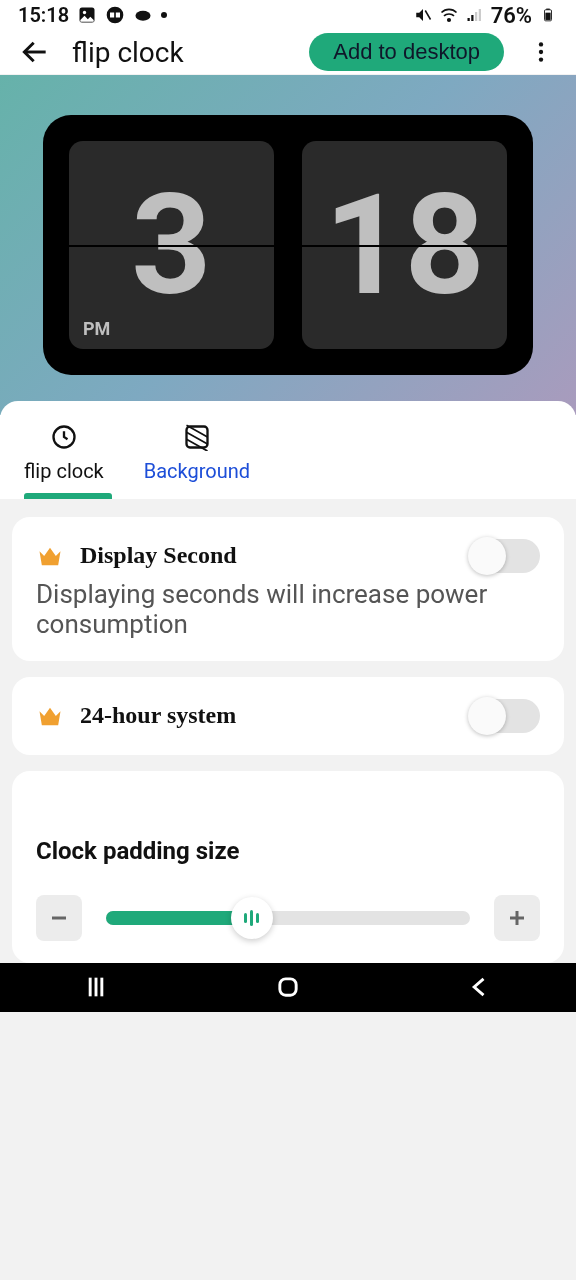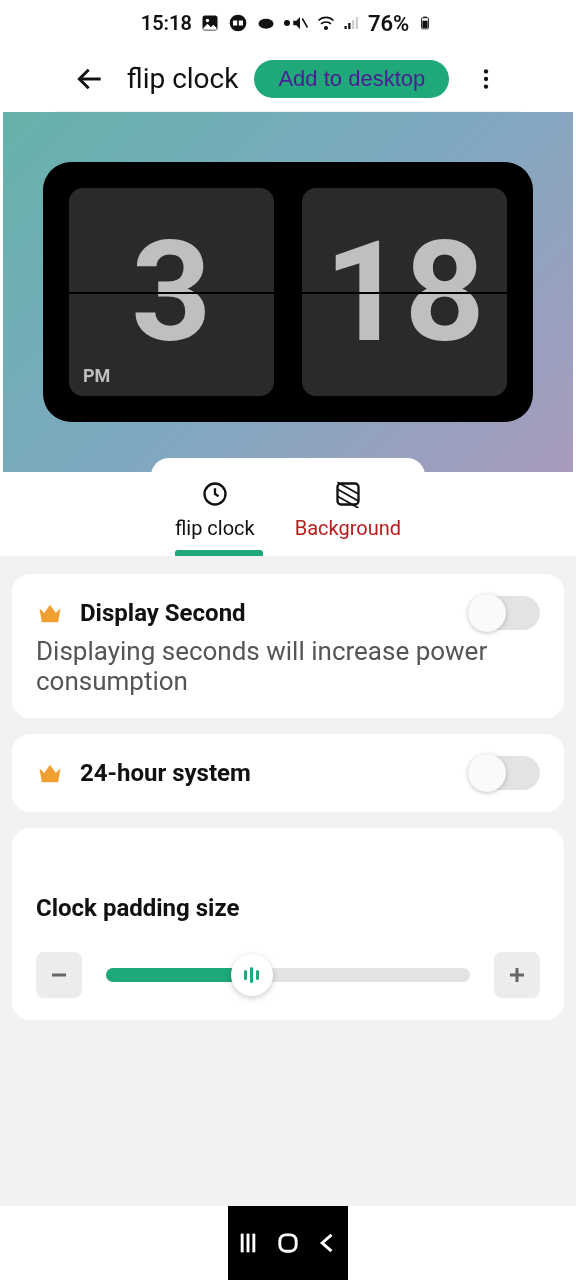--- a/index.html
+++ b/index.html
@@ -1,48 +1,48 @@
 <!DOCTYPE html>
 <html><head>
 <meta charset="utf-8">
 <style>
   * { box-sizing: border-box; margin: 0; padding: 0; }
   html, body { width: 576px; height: 1280px; font-family: -apple-system, Roboto, "Segoe UI", Arial, sans-serif; background:#f2f2f2; overflow:hidden; }
-  .screen { width:576px; height:1280px; background:#fff; position:relative; display:flex; flex-direction:column;align-items:center; }
+  .screen { width:576px; height:1012px; background:#fff; position:relative; display:flex; flex-direction:column; }
   
   .status-bar { height:46px; background:#fff; display:flex; align-items:center; justify-content:space-between; padding:0 18px; font-size:20px; font-weight:600; color:#111; }
   .status-left { display:flex; align-items:center; gap:8px; }
   .status-right { display:flex; align-items:center; gap:6px; }
   .status-ico { width:20px; height:20px; display:inline-flex; align-items:center; justify-content:center; }
   .dot { width:6px; height:6px; border-radius:50%; background:#111; }
   
   .app-header { height:66px; background:#fff; display:flex; align-items:center; padding:0 14px; gap:16px; border-bottom:1px solid rgba(0,0,0,0.05); }
   .back-arrow { width:42px; height:42px; display:flex; align-items:center; justify-content:center; }
   .title { font-size:28px; flex:1; color:#111; font-weight:400; }
-  .add-btn { background:#1fa97a; color:#4c1d95; border:none; border-radius:26px; padding:6px 24px; font-size:22px; font-weight:500; }
+  .add-btn { background:#1fa97a; color:#0f172a; border:none; border-radius:26px; padding:6px 24px; font-size:22px; font-weight:500; }
   .more { width:42px; height:42px; display:flex; align-items:center; justify-content:center; }
   
   .preview { height:360px; background:linear-gradient(135deg,#66b2aa 0%, #7ea9c1 50%, #a99bbd 100%); display:flex; align-items:center; justify-content:center; padding:40px; }
   .clock-frame { width:490px; height:260px; background:#000; border-radius:28px; display:flex; gap:28px; padding:26px; }
   .digit { flex:1; background:#2a2a2a; border-radius:14px; display:flex; align-items:center; justify-content:center; position:relative; }
   .digit::after { content:""; position:absolute; left:0; right:0; top:50%; height:2px; background:#000; }
   .digit-text { font-size:140px; font-weight:700; color:#bfbfbf; line-height:1; }
   .pm { position:absolute; left:14px; bottom:10px; font-size:18px; font-weight:700; color:#bfbfbf; }
   
   .tabs-wrap { background:#fff; border-radius:18px 18px 0 0; margin-top:-14px; position:relative; }
   .tabs { display:flex; gap:40px; padding:22px 24px 16px; }
   .tab { display:flex; flex-direction:column; align-items:center; gap:8px; }
   .tab-icon { width:28px; height:28px; }
-  .tab-label { font-size:20px; color:#b91c1c; }
+  .tab-label { font-size:20px; color:#1d4ed8; }
   .tab.active .tab-label { color:#111; }
   .tab-indicator { position:absolute; bottom:0; left:24px; width:88px; height:6px; background:#1fa97a; border-radius:3px 3px 0 0; }
   
   .panel { background:#f2f2f2; flex:1; padding:18px 12px 0; display:flex; flex-direction:column; gap:16px; }
   .card { background:#fff; border-radius:18px; padding:22px 24px; }
-  .setting-row { display:flex; align-items:center; gap:16px; }
+  .setting-row { display:flex; align-items:center; gap:16px;font-family:Liberation Serif, serif; }
   .crown { width:28px; height:28px; }
   .setting-title { font-size:24px; font-weight:700; color:#111; }
   .setting-sub { font-size:26px; color:#555; margin-top:6px; }
   .toggle { margin-left:auto; width:70px; height:34px; background:#e3e3e3; border-radius:17px; position:relative; flex:none; }
   .toggle-knob { position:absolute; width:38px; height:38px; background:#fafafa; border-radius:50%; top:-2px; left:-2px; box-shadow:0 1px 4px rgba(0,0,0,0.25); }
   .slider-card .setting-title { margin-bottom:30px;margin-top:44px; }
   .slider-row { display:flex; align-items:center; gap:24px; }
   .step-btn { width:46px; height:46px; background:#ececec; border:none; border-radius:8px; display:flex; align-items:center; justify-content:center; font-size:30px; color:#555; }
   .slider-track { flex:1; height:14px; background:#e3e3e3; border-radius:7px; position:relative; }
   .slider-fill { position:absolute; left:0; top:0; bottom:0; width:40%; background:#1fa97a; border-radius:7px; }

